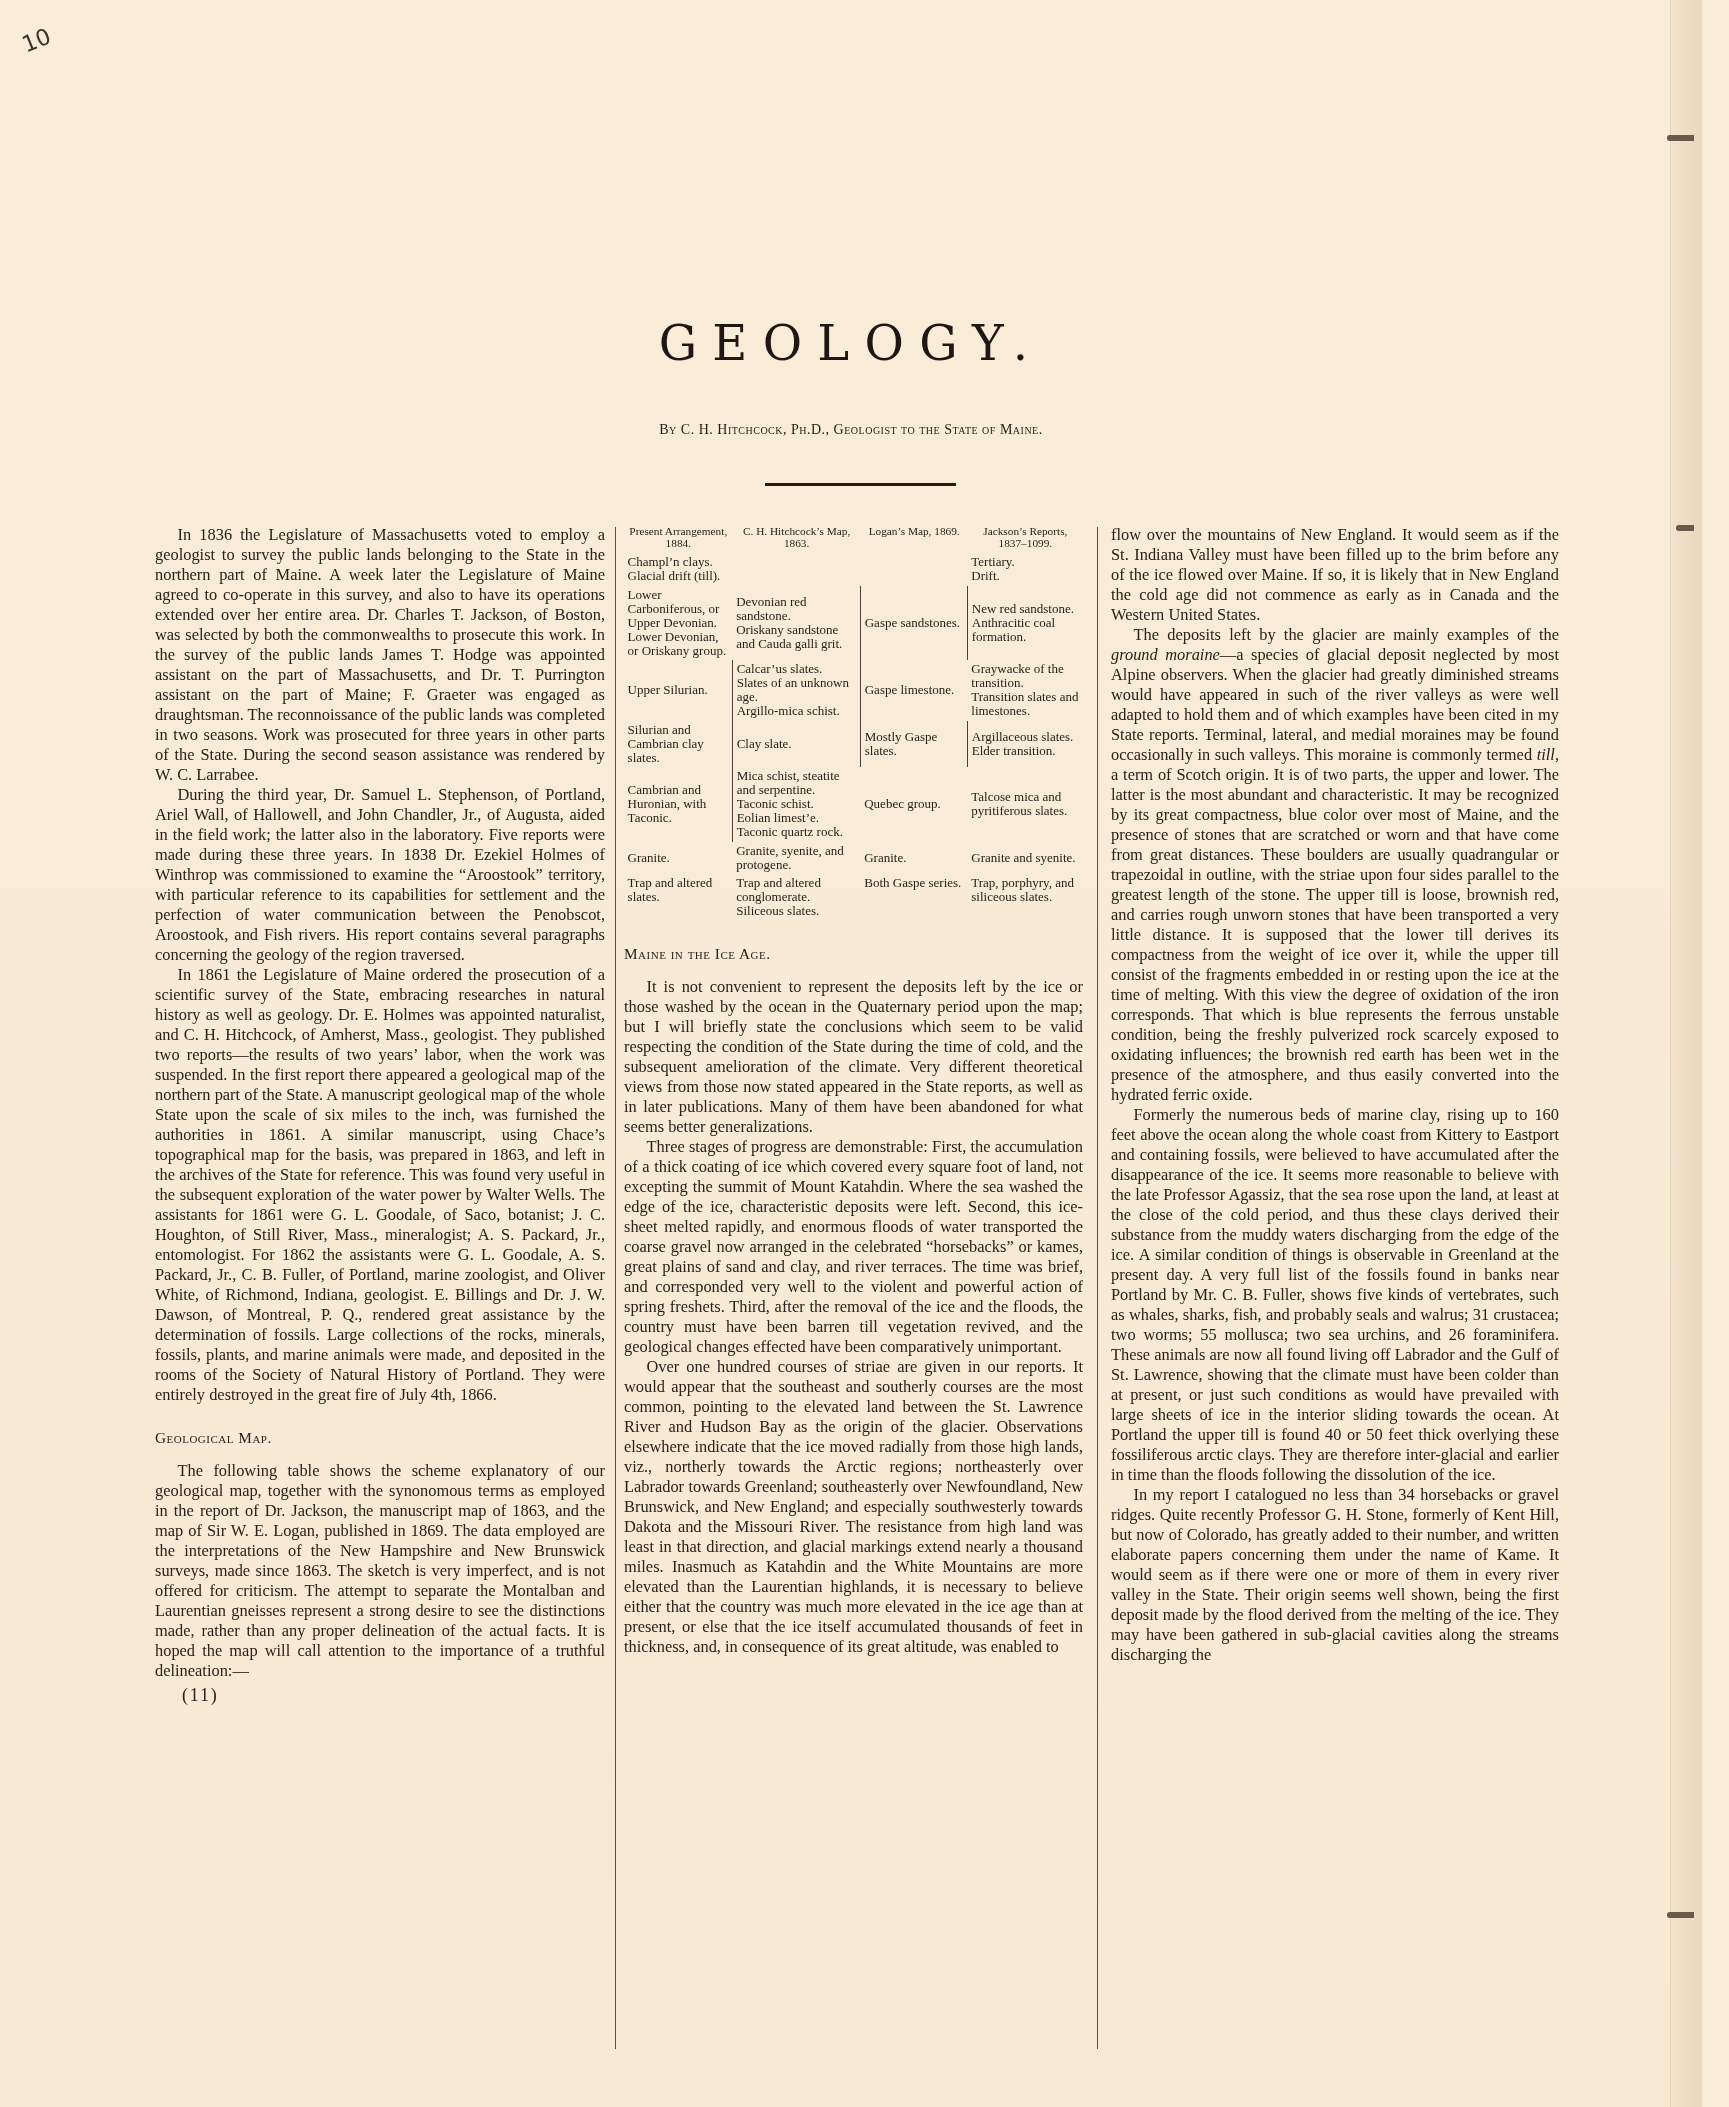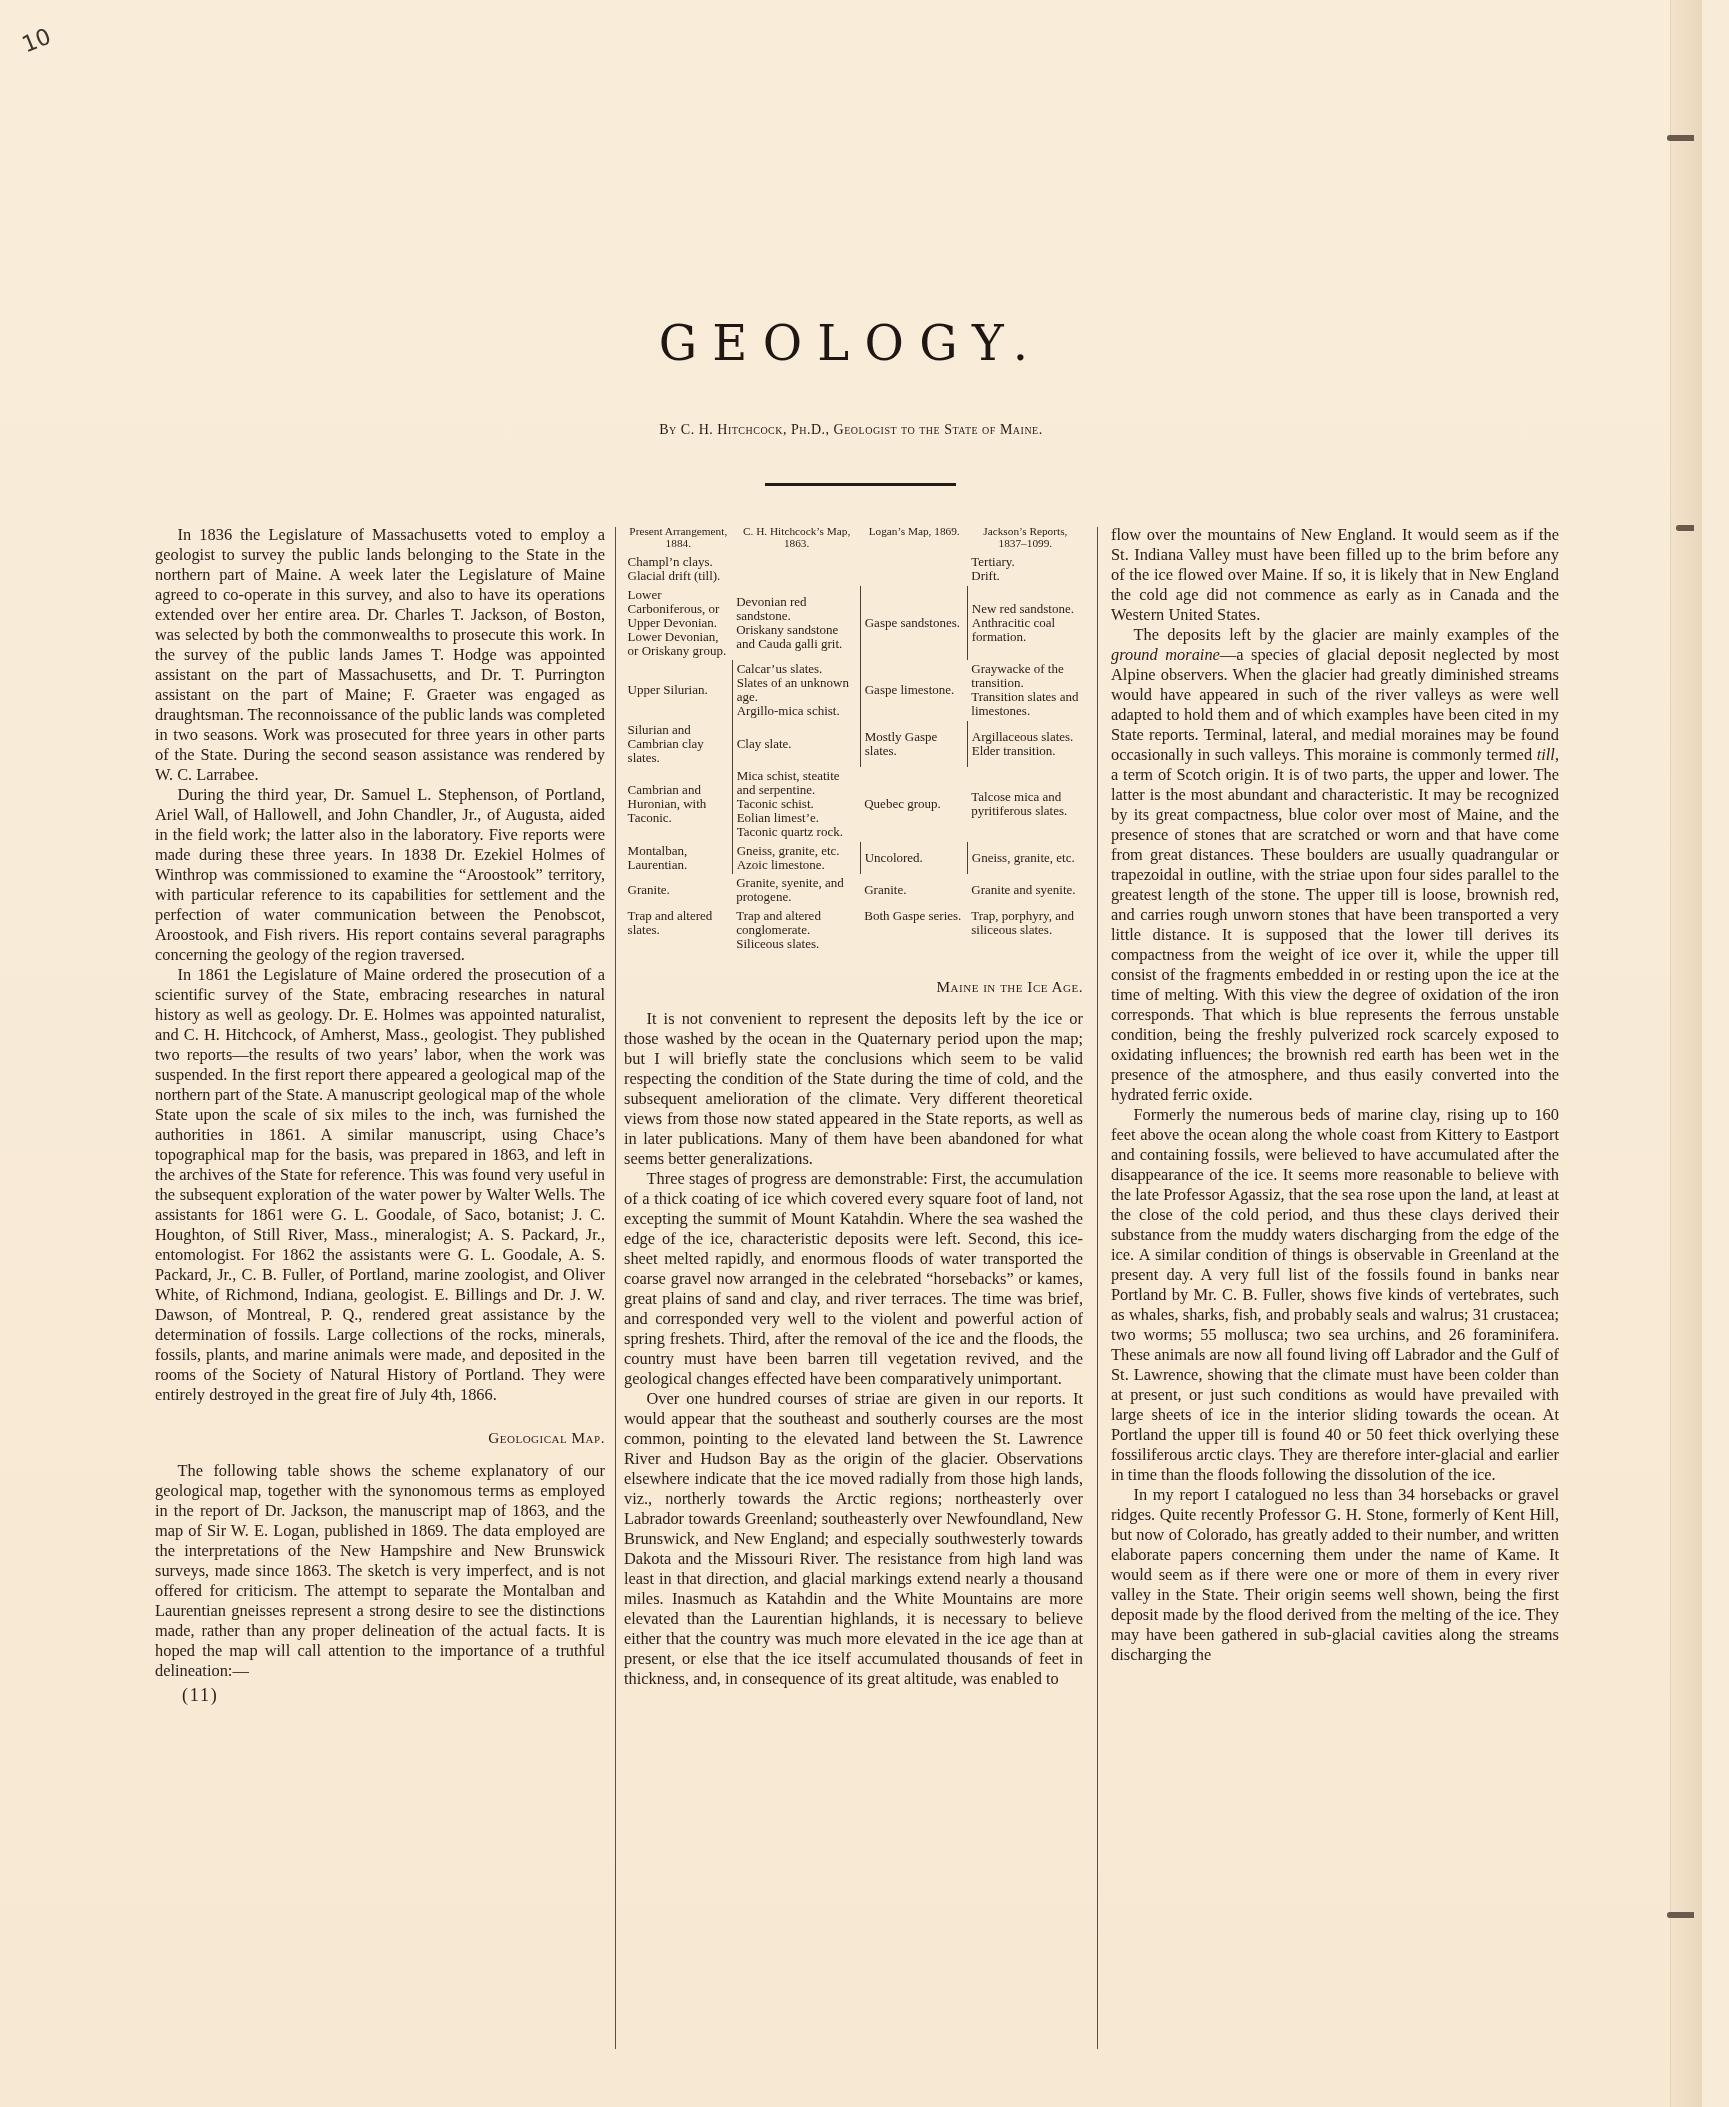--- a/index.html
+++ b/index.html
@@ -80,21 +80,21 @@
     .col p { margin: 0; text-indent: 22.5px; }
     .col-left { left: 155px; width: 450px; }
     .col-mid { left: 624px; width: 459px; }
     .col-right { left: 1111px; width: 448px; }
     .col-rule {
       position: absolute;
       width: 0.9px;
       background: #5b4f47;
     }
     .section-heading {
-      text-align: right;
+      text-align: left;
       font-size: 15.3px;
       font-variant: small-caps;
       letter-spacing: 0.5px;
       margin: 23.4px 0 12.6px 0;
       text-indent: 0;
     }
     .page-number {
       font-size: 18px;
       margin-left: 27px;
       margin-top: 3.6px;
@@ -242,35 +242,20 @@
             </td>
           <td class="c3 noborder">
               <span class="cell-line">Quebec group.</span>
             </td>
           <td class="c4 noborder">
               <span class="cell-line">Talcose mica and pyritiferous slates.</span>
             </td>
         </tr>
         <tr>
           <td class="c1">
-              <span class="cell-line">Montalban, Laurentian.</span>
-            </td>
-          <td class="c2">
-              <span class="cell-line">Gneiss, granite, etc.</span>
-              <span class="cell-line">Azoic limestone.</span>
-            </td>
-          <td class="c3">
-              <span class="cell-line">Uncolored.</span>
-            </td>
-          <td class="c4">
-              <span class="cell-line">Gneiss, granite, etc.</span>
-            </td>
-        </tr>
-        <tr>
-          <td class="c1">
               <span class="cell-line">Granite.</span>
             </td>
           <td class="c2 noborder">
               <span class="cell-line">Granite, syenite, and protogene.</span>
             </td>
           <td class="c3 noborder">
               <span class="cell-line">Granite.</span>
             </td>
           <td class="c4 noborder">
               <span class="cell-line">Granite and syenite.</span>

